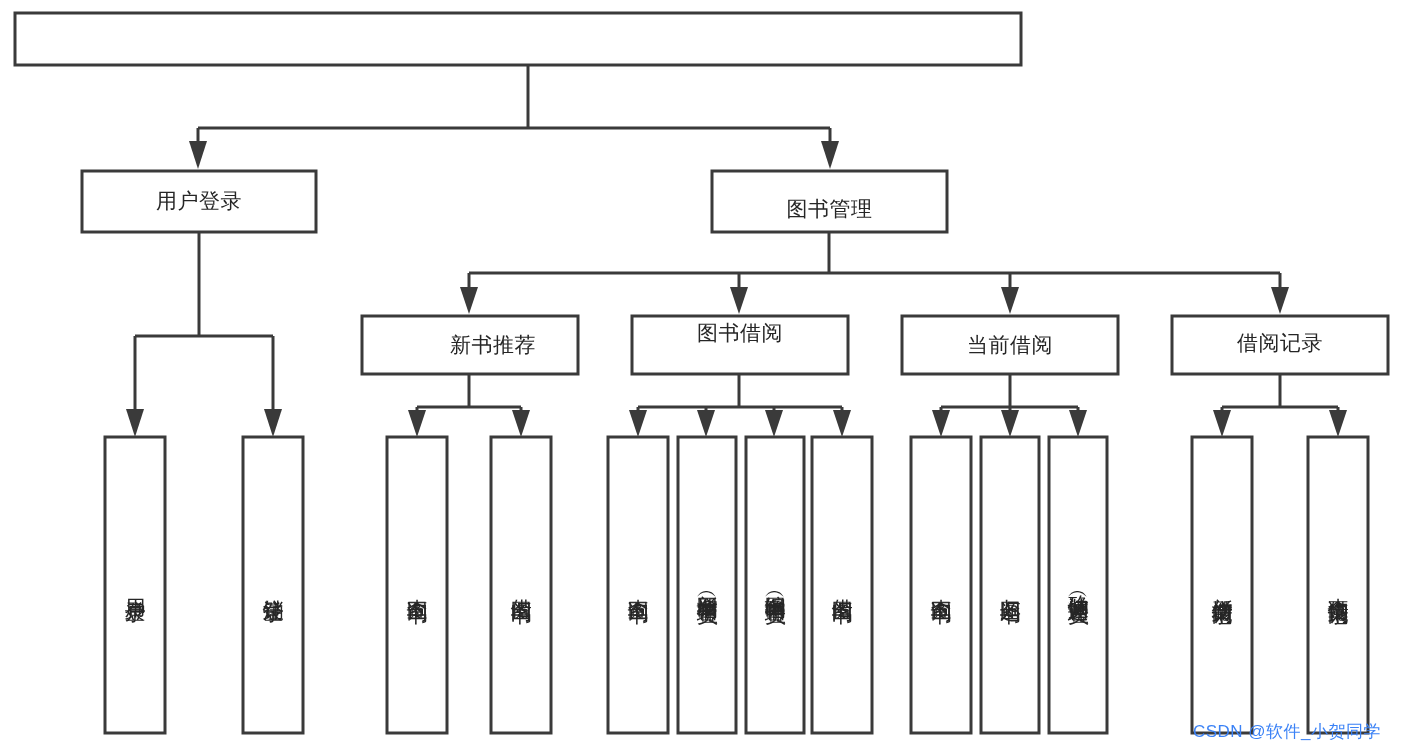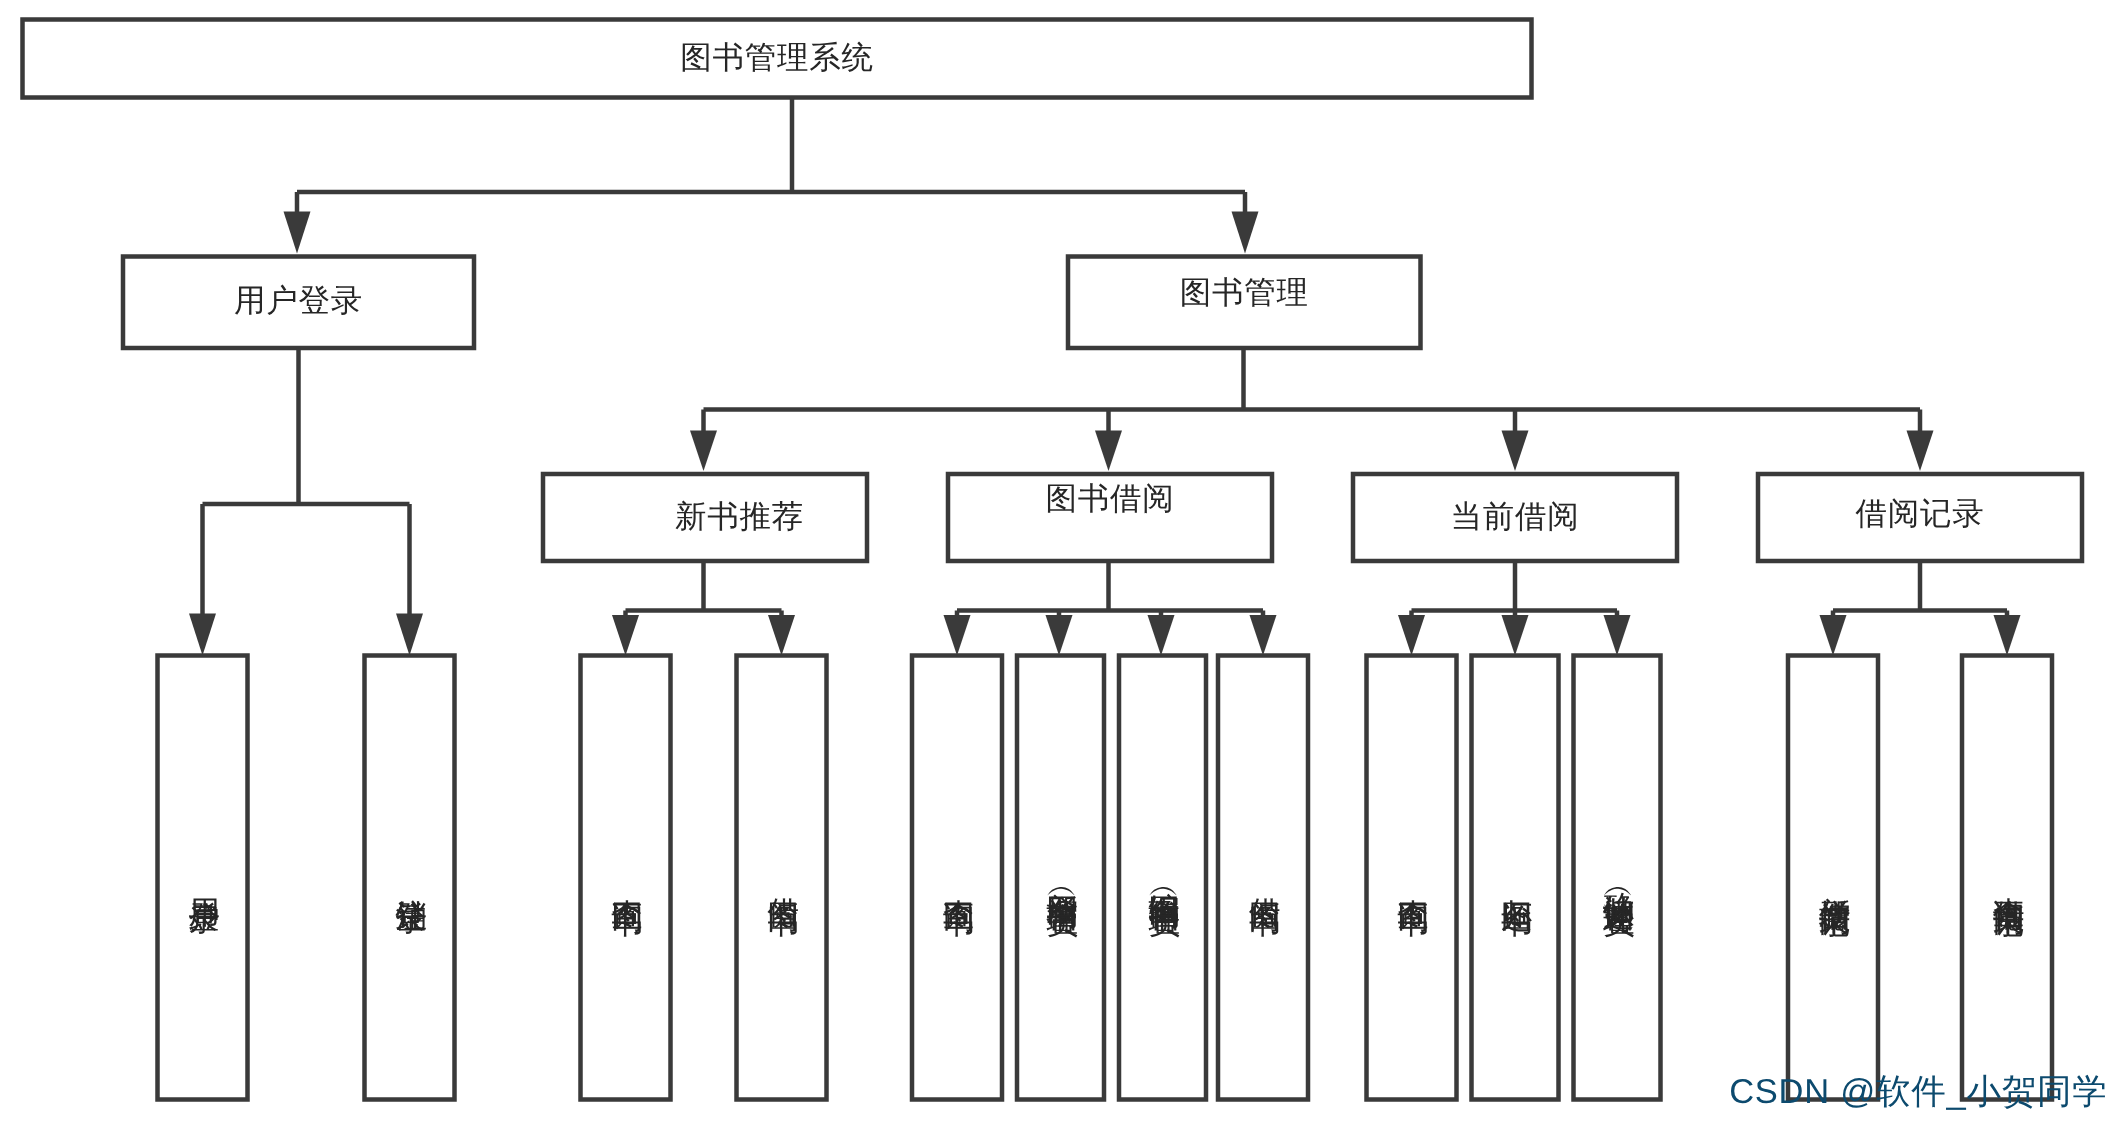--- a/index.html
+++ b/index.html
@@ -56,24 +56,24 @@
   .node-label.vert {
     writing-mode: vertical-rl;
     text-orientation: upright;
     font-size: 21px;
     letter-spacing: 1.5px;
     align-items: center;
     justify-content: center;
   }
   #watermark {
     position: absolute;
-    right: 0;
+    right: 24px;
     bottom: 4px;
-    font-size: 23px;
-    color: #0c4a6e;
+    font-size: 17px;
+    color: #3b82f6;
     letter-spacing: 0.5px;
     white-space: nowrap;
   }
 </style>
 </head>
 <body>
 
 <div id="diagram-root">
 
   <svg class="flow" viewBox="0 0 1405 747">
@@ -160,24 +160,23 @@
 
     <rect class="node-rect" x="911" y="437" width="60" height="296"></rect>
     <rect class="node-rect" x="981" y="437" width="58" height="296"></rect>
     <rect class="node-rect" x="1049" y="437" width="58" height="296"></rect>
 
     <rect class="node-rect" x="1192" y="437" width="60" height="296"></rect>
     <rect class="node-rect" x="1308" y="437" width="60" height="296"></rect>
 
   </svg>
 
-  <div class="node-label horiz" style="left:15px; top:13px; width:1006px; height:52px;">图书管理系统</div>
 
   <div class="node-label horiz" style="left:82px; top:171px; width:234px; height:61px;">用户登录</div>
-  <div class="node-label horiz" style="left:712px; top:158px; width:235px; height:76px;">图书管理</div>
+  <div class="node-label horiz" style="left:712px; top:171px; width:235px; height:76px;">图书管理</div>
 
   <div class="node-label horiz" style="left:362px; top:316px; width:216px; height:58px;padding-left:23px;">新书推荐</div>
   <div class="node-label horiz" style="left:632px; top:304px; width:216px; height:58px;">图书借阅</div>
   <div class="node-label horiz" style="left:902px; top:316px; width:216px; height:58px;text-align:right;">当前借阅</div>
   <div class="node-label horiz" style="left:1172px; top:316px; width:216px; height:58px;font-family:Liberation Mono, monospace;">借阅记录</div>
 
   <div class="node-label vert" style="left:105px; top:437px; width:60px; height:296px;">用户登录</div>
   <div class="node-label vert" style="left:243px; top:437px; width:60px; height:296px;">注销登录</div>
 
   <div class="node-label vert" style="left:387px; top:437px; width:60px; height:296px;">查询图书</div>

